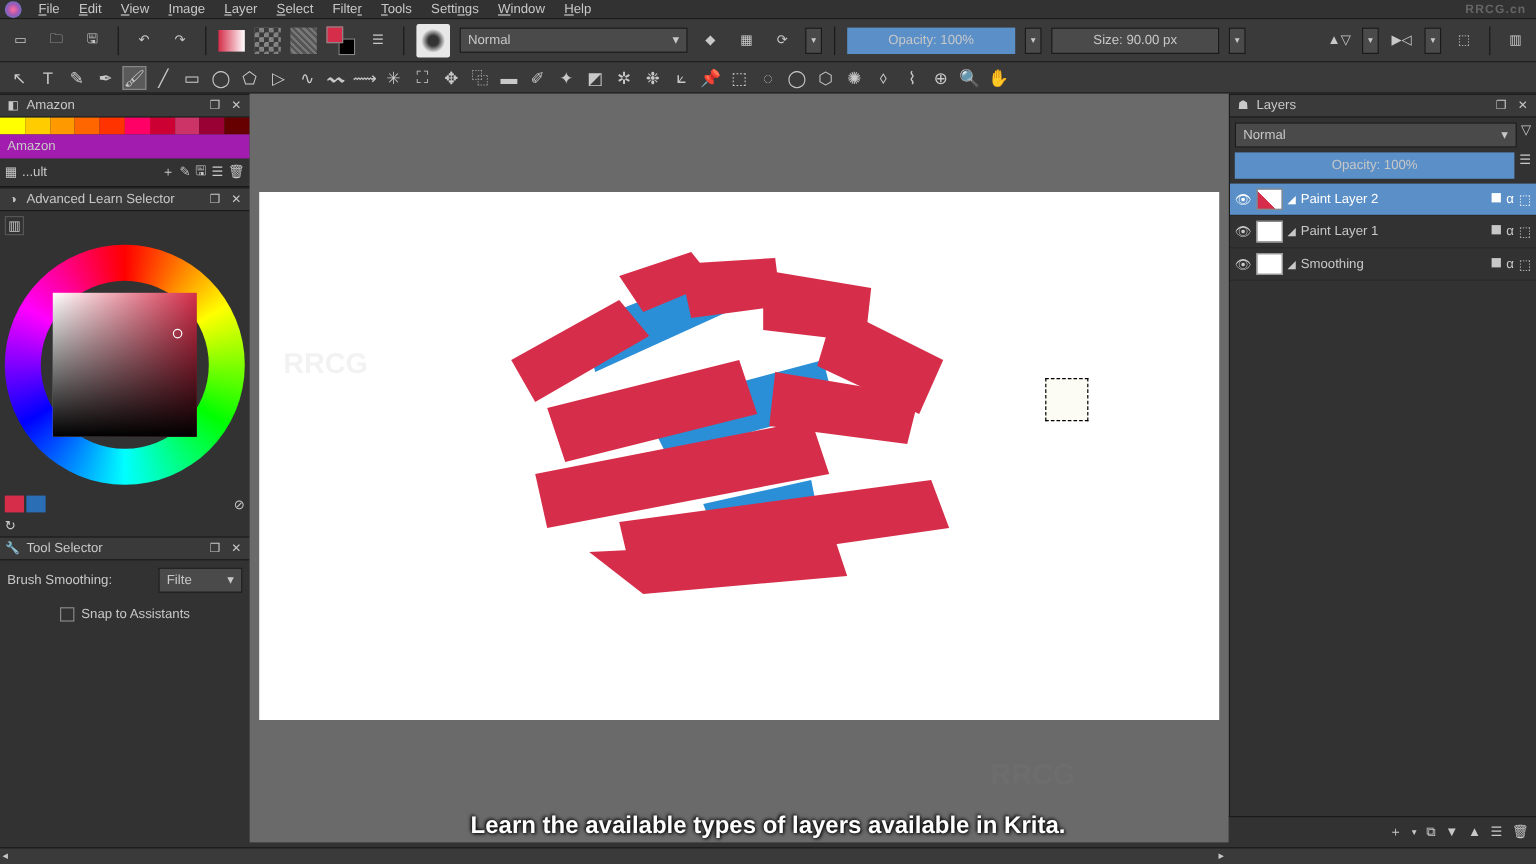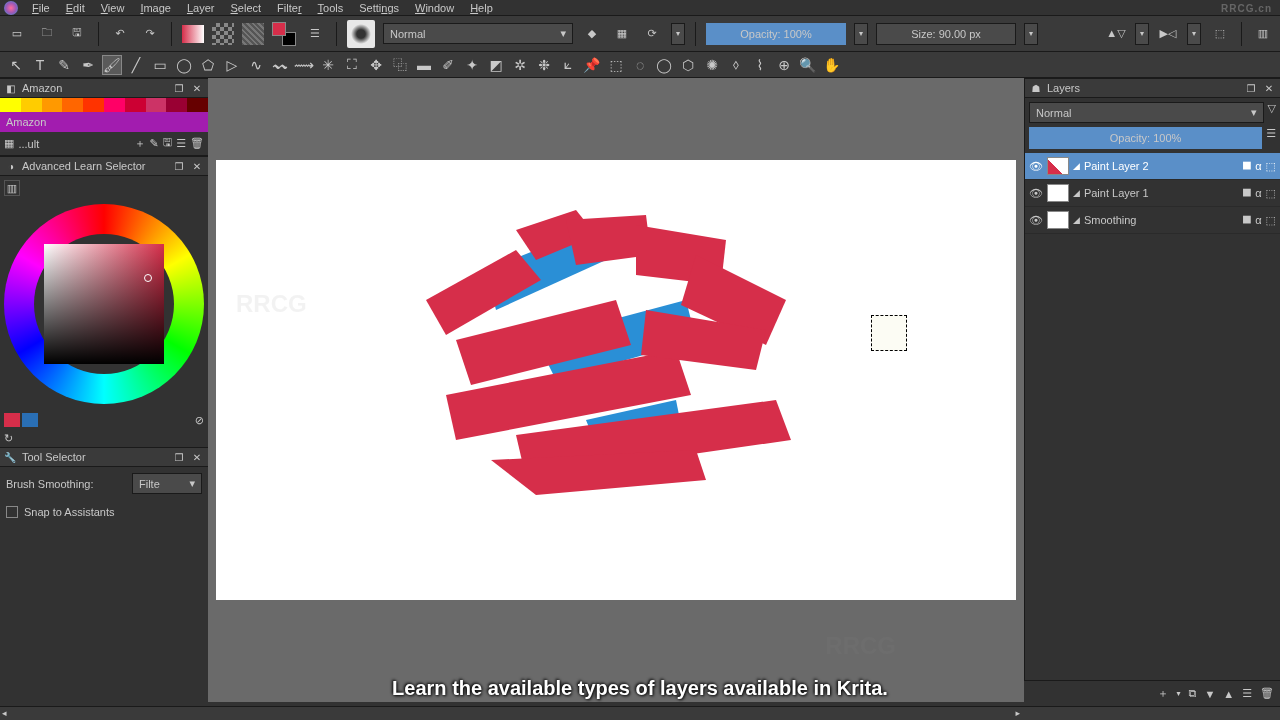--- a/index.html
+++ b/index.html
@@ -41,21 +41,21 @@
 .palette-tools { height: 24px; display: flex; align-items: center; padding: 0 4px; gap: 4px; border-bottom: 1px solid #1a1a1a; }
 .palette-tools .sp { flex: 1; }
 .color-wheel-area { position: relative; height: 210px; padding: 4px; }
 .color-wheel { width: 200px; height: 200px; border-radius: 50%; background: conic-gradient(red, yellow, lime, cyan, blue, magenta, red); position: relative; margin: 0 auto; }
 .color-wheel::after { content: ""; position: absolute; inset: 30px; border-radius: 50%; background: #323232; }
 .color-square { position: absolute; width: 120px; height: 120px; left: 44px; top: 44px; background: linear-gradient(to bottom, transparent, #000), linear-gradient(to right, #fff, #d62e4a); }
 .color-swatches { height: 20px; display: flex; align-items: center; padding: 0 4px; gap: 2px; }
 .color-swatches .sw { width: 16px; height: 14px; }
 .tool-opts { padding: 6px; }
 .tool-opts-row { display: flex; align-items: center; justify-content: space-between; margin-bottom: 8px; }
-.checkbox-row { display: flex; align-items: center; gap: 6px; padding: 4px 0; }
+.checkbox-row { display: flex; align-items: center; gap: 6px; padding: 4px 0; justify-content: center; }
 .layers-body { flex: 1; }
 .layer-row { height: 27px; display: flex; align-items: center; padding: 0 4px; gap: 4px; border-bottom: 1px solid #2a2a2a; }
 .layer-row.selected { background: #5a8fc8; color: #fff; }
 .layer-thumb { width: 22px; height: 18px; background: #fff; border: 1px solid #888; }
 .layers-top { padding: 4px; display: flex; flex-direction: column; gap: 4px; }
 .layers-bottom { height: 26px; display: flex; align-items: center; justify-content: flex-end; padding: 0 6px; gap: 8px; border-top: 1px solid #1a1a1a; position: absolute; bottom: 14px; right: 0; width: 256px; background: #323232;}
 .statusbar { position: absolute; bottom: 0; left: 0; right: 0; height: 14px; background: #3a3a3a; border-top: 1px solid #1a1a1a; }
 .subtitle { position: absolute; bottom: 20px; left: 50%; transform: translateX(-50%); text-align: center; color: #fff; font-size: 20px; font-weight: bold; text-shadow: 1px 1px 3px #000, -1px -1px 3px #000; z-index: 100; }
 .subtitle .cn { font-size: 22px; }
 .watermark { position: absolute; top: 3px; right: 8px; color: #888; font-size: 10px; font-weight: bold; opacity: 0.6; z-index: 100; letter-spacing: 1px;}

